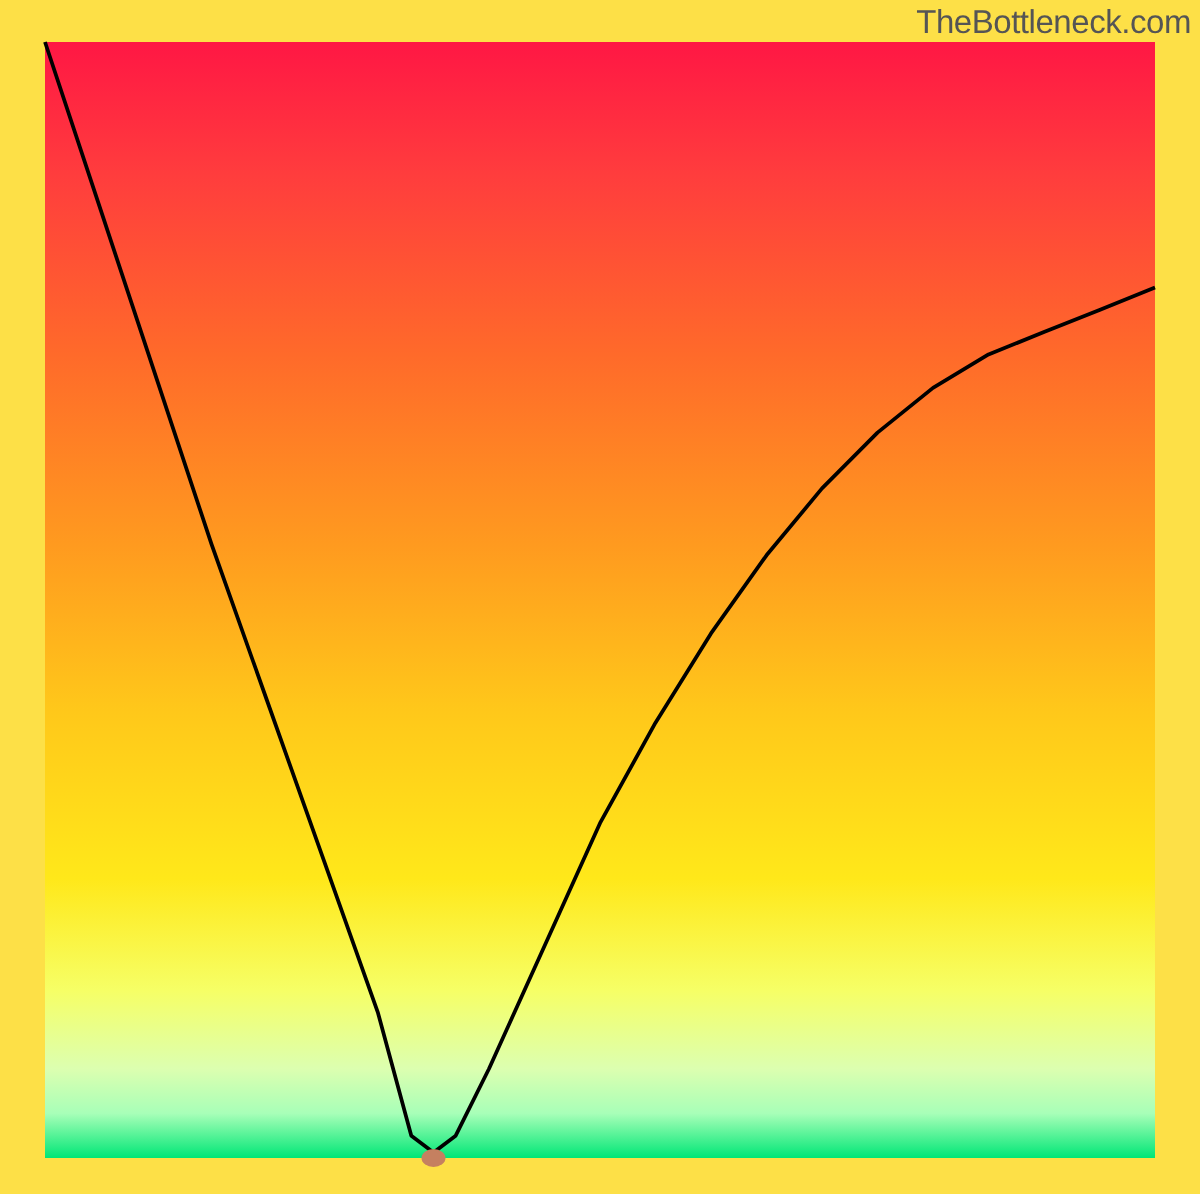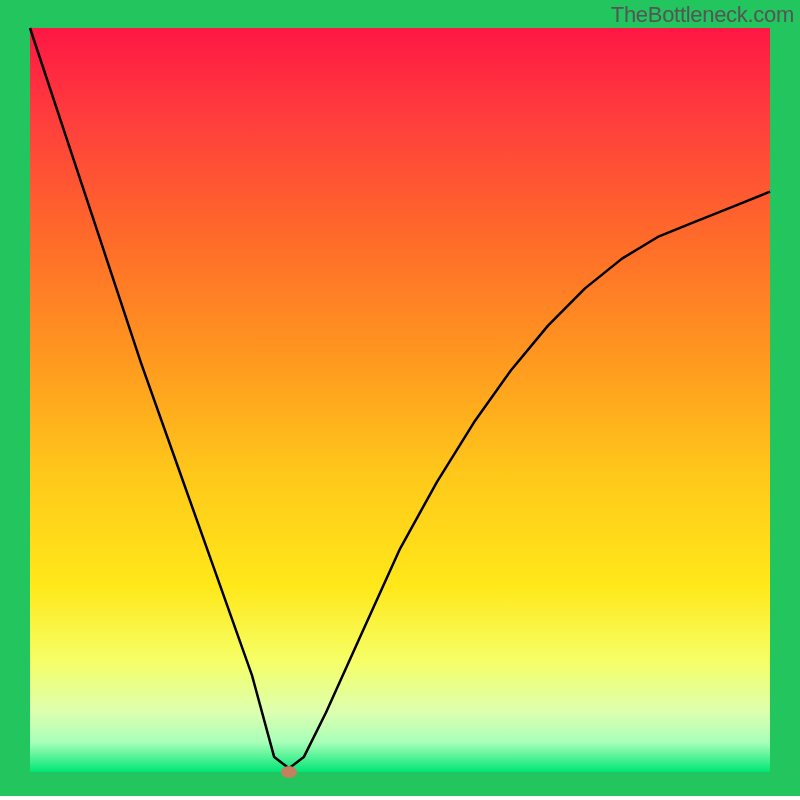--- a/index.html
+++ b/index.html
@@ -7,21 +7,21 @@
     padding: 0;
     width: 800px;
     height: 800px;
     overflow: hidden;
     font-family: Arial, Helvetica, sans-serif;
   }
   .container {
     position: relative;
     width: 800px;
     height: 796px;
-    background: #22c55e;
+    background: #fde047;
   }
   .watermark {
     position: absolute;
     top: 2px;
     right: 6px;
     color: #555;
     font-size: 22px;
     font-weight: 500;
     z-index: 10;
     letter-spacing: -0.3px;

